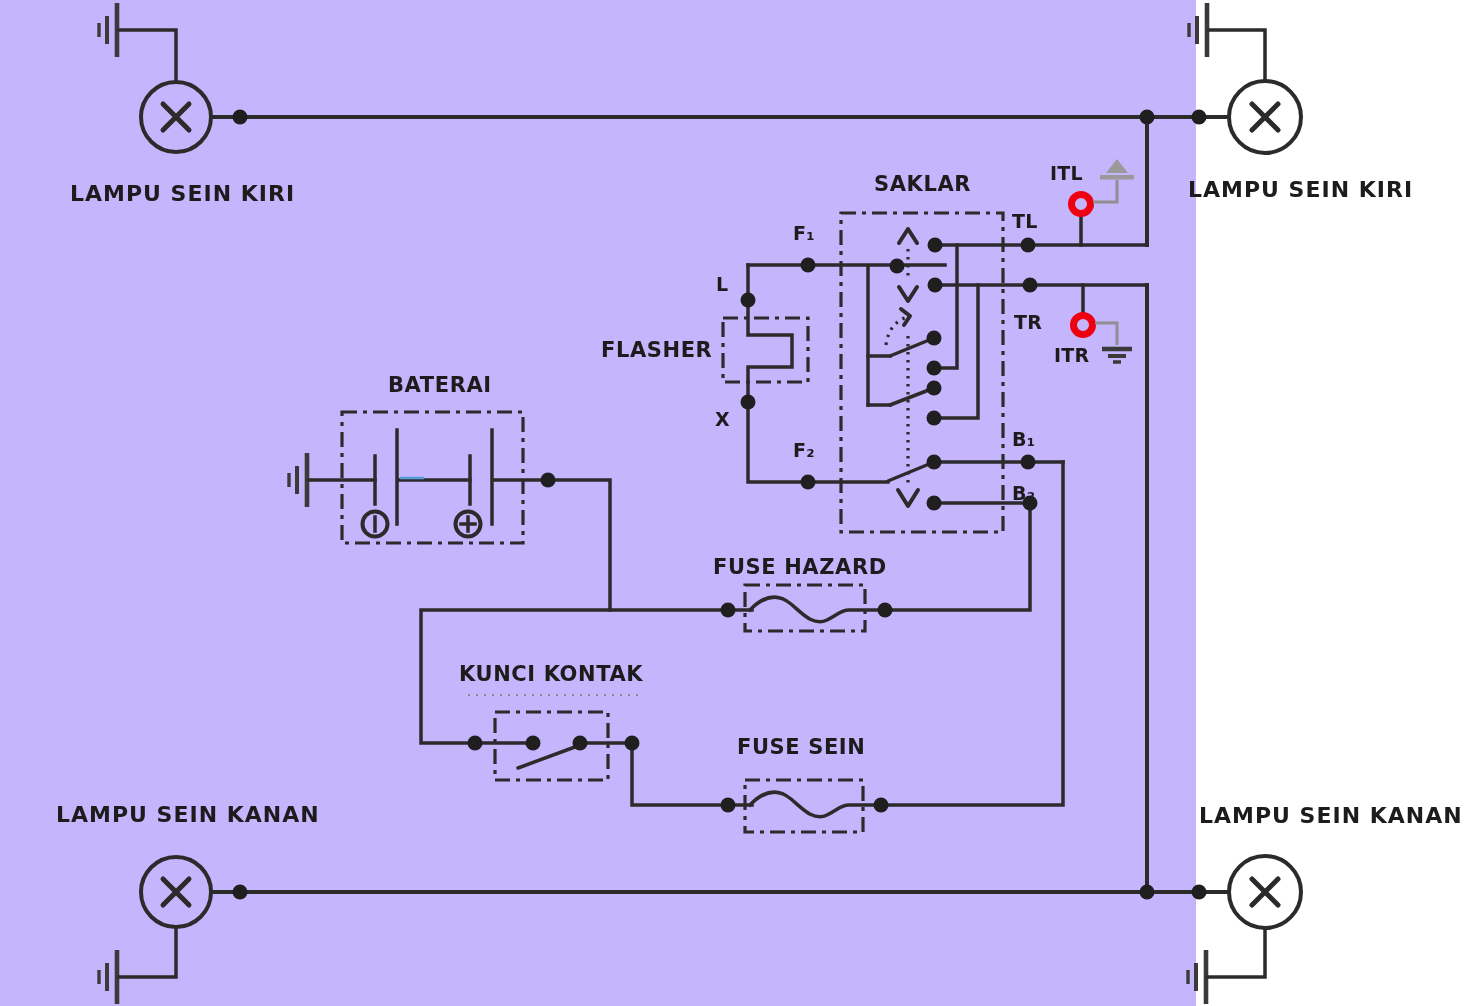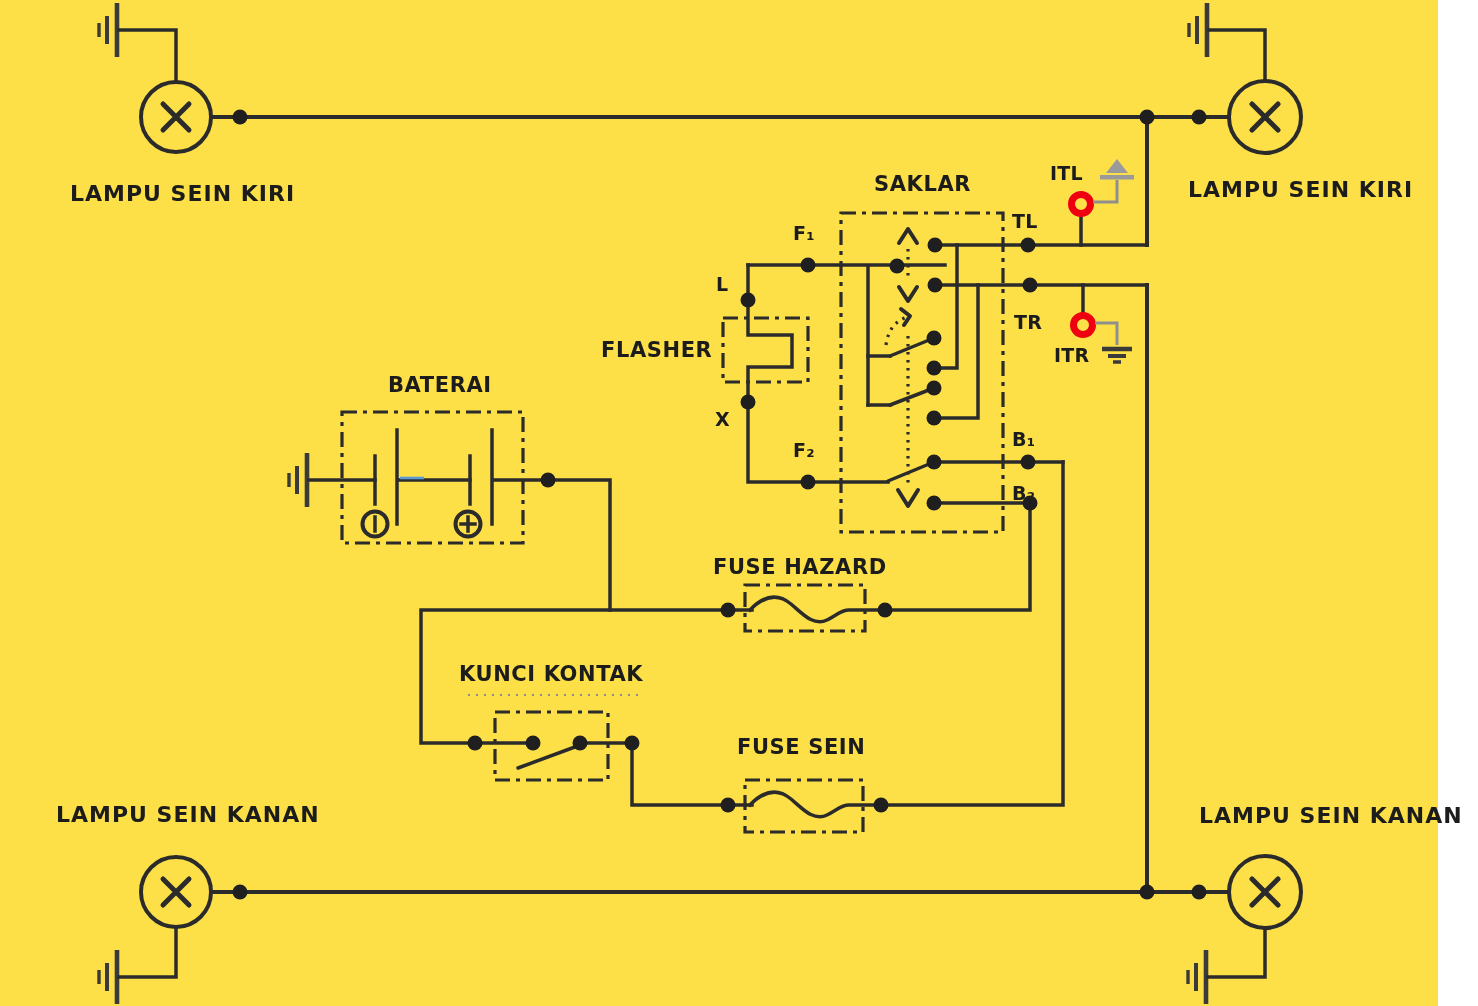--- a/index.html
+++ b/index.html
@@ -1,16 +1,16 @@
 <!DOCTYPE html>
 <html><head>
 <meta charset="utf-8">
 <style>
   html,body{margin:0;padding:0;background:#ffffff;}
-  .stage{width:1438px;height:1006px;position:relative;background:#fde047;}
+  .stage{width:1196px;height:1006px;position:relative;background:#c4b5fd;}
   svg{display:block;}
   .lbl{font-family:"DejaVu Sans","Liberation Sans",sans-serif;font-weight:bold;fill:#1c1c1c;letter-spacing:0.6px;}
   .lbl-lg{font-size:22px;letter-spacing:1px;}
   .lbl-md{font-size:21px;}
   .lbl-sm{font-size:19px;letter-spacing:0.2px;}
   .wire{stroke:#2b2b2b;stroke-width:3.5;fill:none;stroke-linecap:square;}
   .wire-thick{stroke:#2b2b2b;stroke-width:4;fill:none;stroke-linecap:square;}
   .box{stroke:#2b2b2b;stroke-width:3.2;fill:none;stroke-dasharray:15 6 4 6;}
   .dot{fill:#1f1f1f;stroke:none;}
   .lampc{stroke:#2b2b2b;stroke-width:4;fill:none;}

